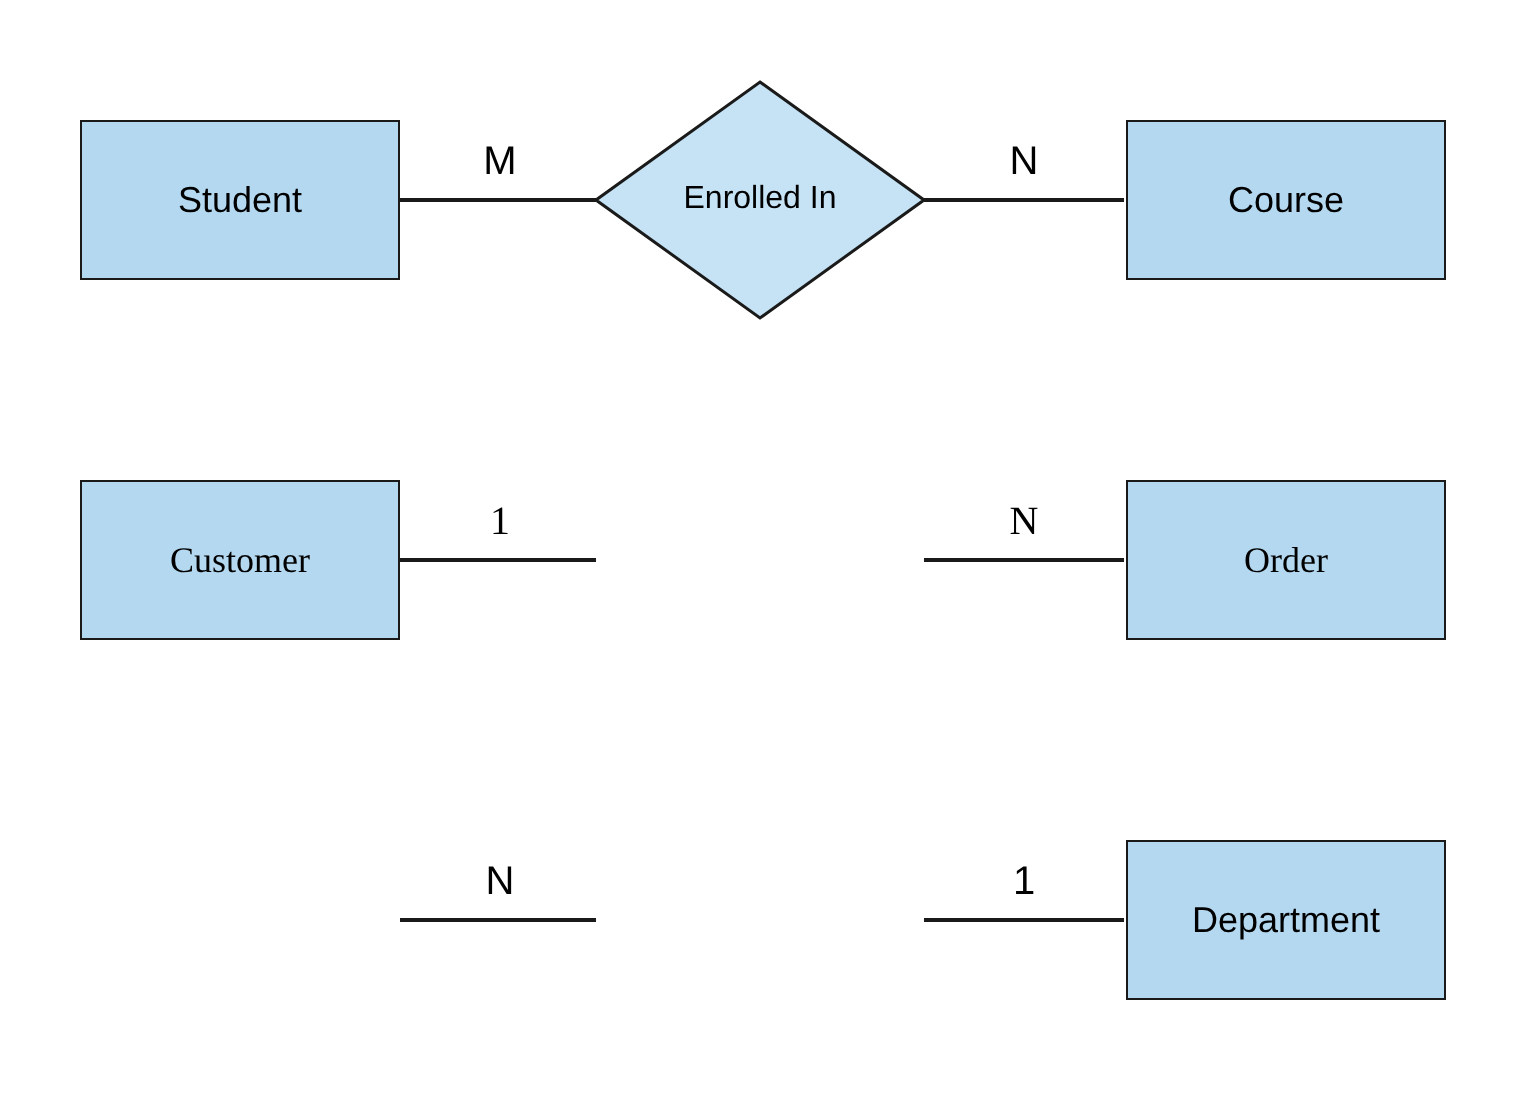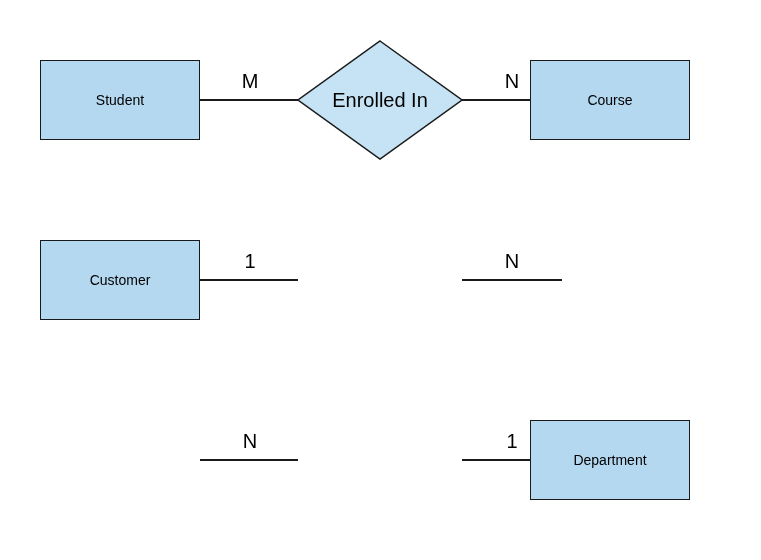--- a/index.html
+++ b/index.html
@@ -20,39 +20,39 @@
     left: 0; top: 0;
     width: 761px; height: 560px;
   }
   .row {
     position: absolute;
     left: 0;
     width: 761px;
     height: 120px;
   }
   .row.r0 { top: 40px; }
-  .row.r1 { top: 220px; }
+  .row.r1 { top: 220px; font-family: Liberation Serif, serif; }
   .row.r2 { top: 400px; }
 
   .entity {
     position: absolute;
     top: 20px;
     width: 160px;
     height: 80px;
     box-sizing: border-box;
     background: var(--entity-fill, #B3D8F0);
     border: 1px solid var(--stroke, #1a1a1a);
     display: flex;
     align-items: center;
     justify-content: center;
-    font-size: 14px;
+    font-size: 18px;
     text-align: center;
   }
   .entity.left  { left: 40px; }
-  .entity.right { left: 530px; }
+  .entity.right { left: 563px; }
 
   .connector {
     position: absolute;
     top: 59px;
     height: 1.5px;
     background: var(--stroke, #1a1a1a);
   }
   .connector.left  { left: 200px; width: 98px; }
   .connector.right { left: 462px; width: 100px; }
 
@@ -79,21 +79,21 @@
     fill: var(--diamond-fill, #C6E3F5);
     stroke: var(--stroke, #1a1a1a);
     stroke-width: 1.5;
   }
   .diamond-label {
     position: absolute;
     left: 0; top: 0; right: 0; bottom: 0;
     display: flex;
     align-items: center;
     justify-content: center;
-    font-size: 20px;
+    font-size: 16px;
     text-align: right;
   }
 </style>
 </head>
 <body style="background: rgb(255, 255, 255);">
 
 <div class="canvas">
 
   <div class="row r0">
     <div class="entity left">
@@ -115,20 +115,23 @@
   </div>
 
   <div class="row r1">
     <div class="entity left">
       <span>Customer</span>
     </div>
     <div class="connector left"></div>
     <div class="cardinality left">1</div>
     <div class="cardinality right">N</div>
     <div class="connector right"></div>
+    <div class="entity right">
+      <span>Order</span>
+    </div>
   </div>
 
   <div class="row r2">
     <div class="connector left"></div>
     <div class="cardinality left">N</div>
     <div class="cardinality right">1</div>
     <div class="connector right"></div>
     <div class="entity right">
       <span>Department</span>
     </div>

